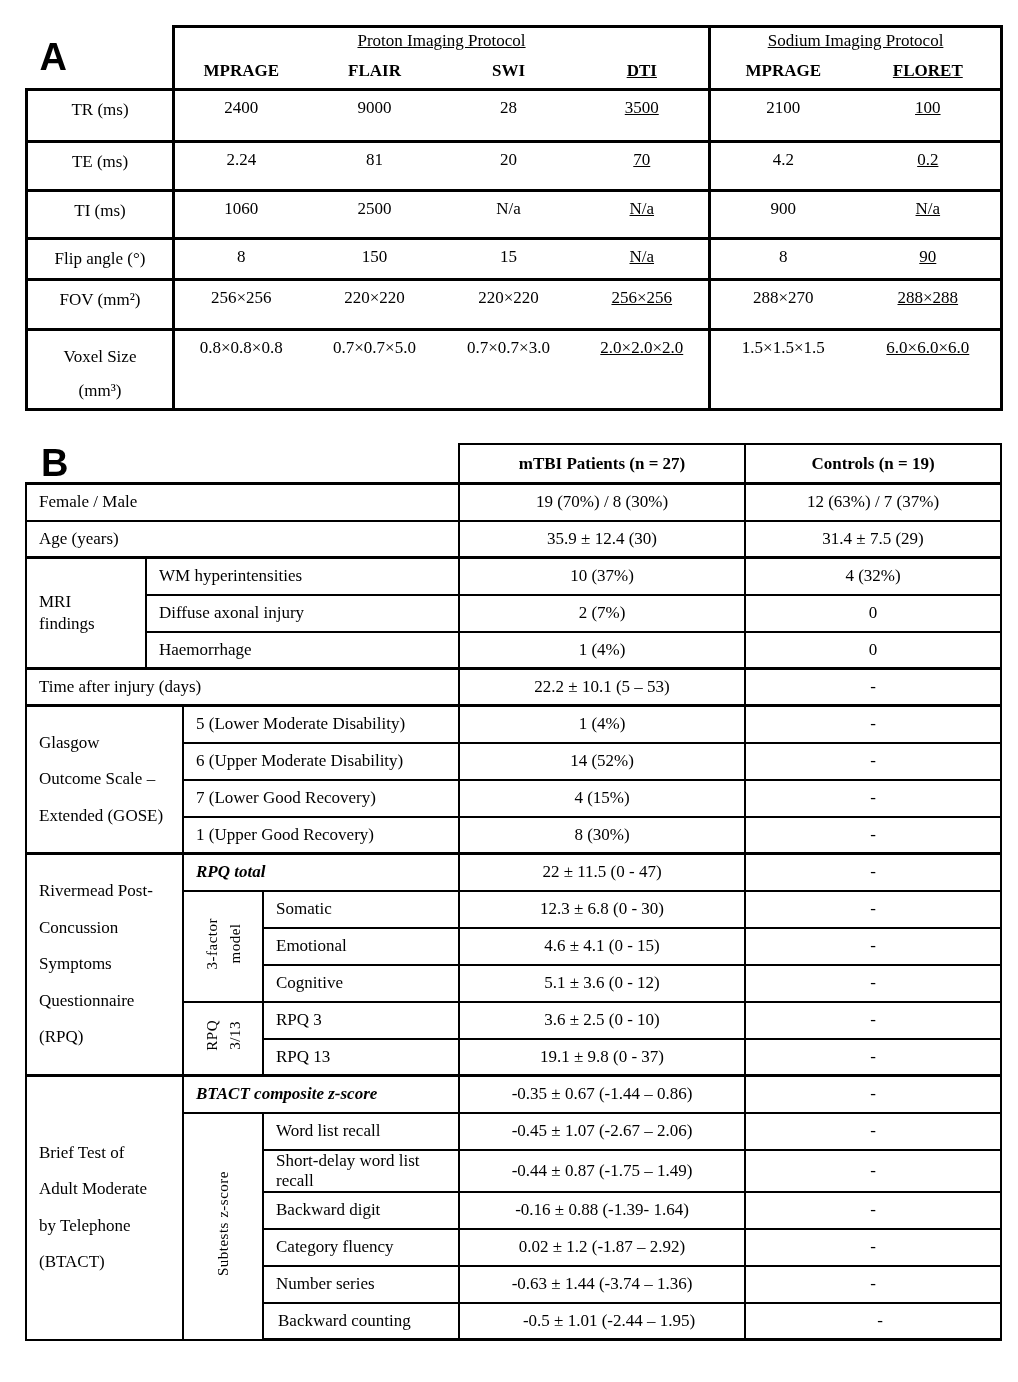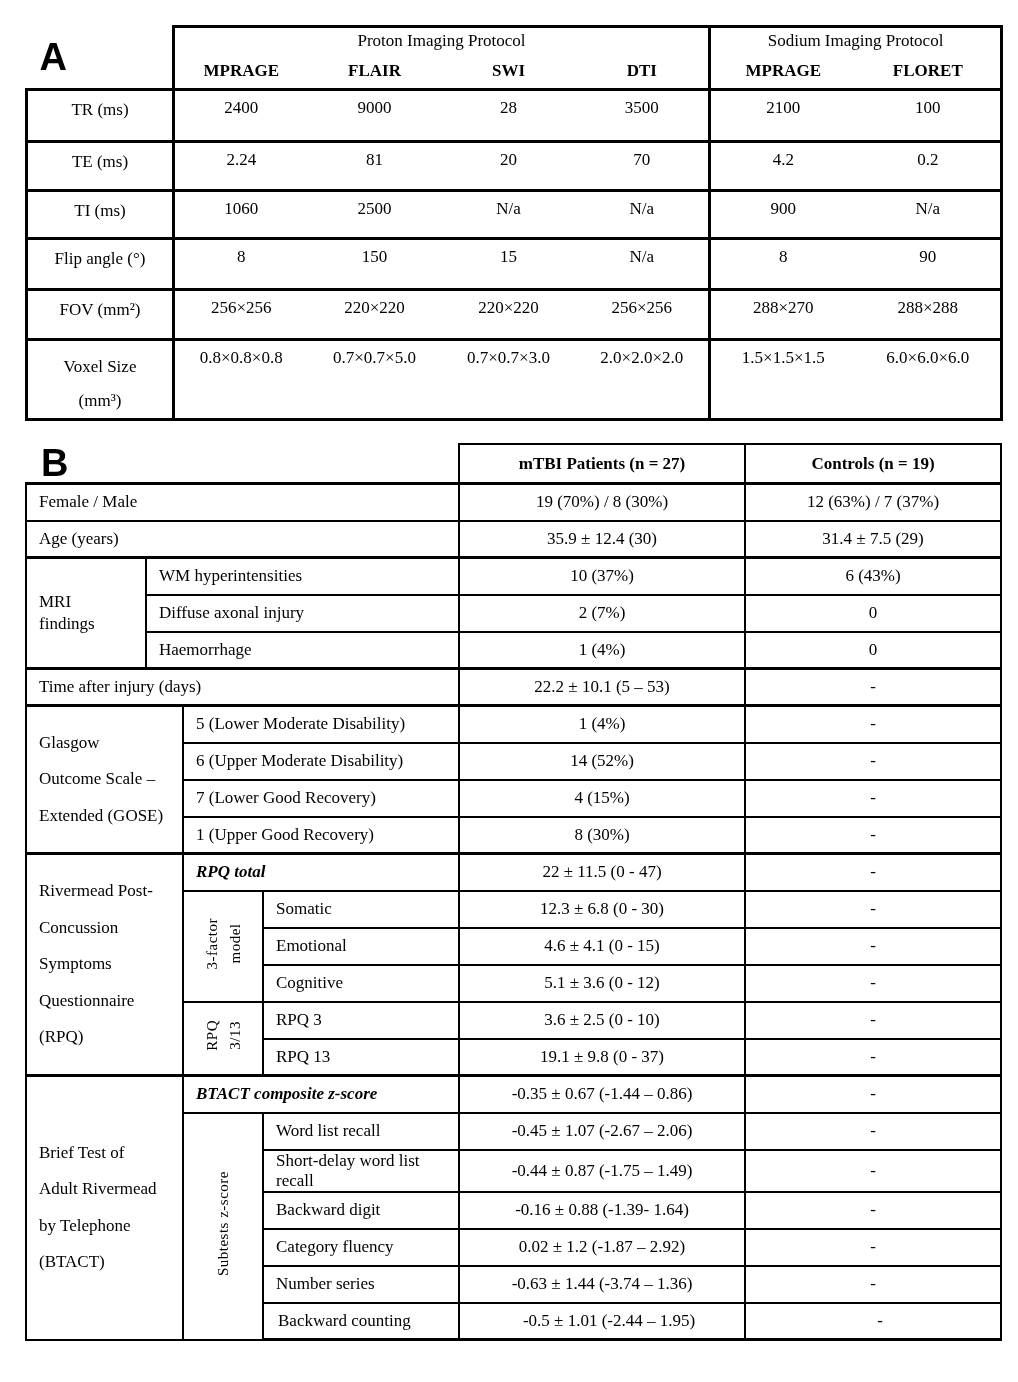--- a/index.html
+++ b/index.html
@@ -6,30 +6,30 @@
   .page{position:relative;width:1018px;height:1382px;background:#ffffff;color:#000;
         font-family:"Liberation Serif",serif;}
   table{border-collapse:collapse;table-layout:fixed;}
   td{padding:0;overflow:hidden;}
 
   
   .tA{position:absolute;left:25px;top:25px;width:975px;font-size:17px;}
   .tA td{border:none;}
   .tA .bt{border-top:3px solid #000;}
   .tA .bl{border-left:3px solid #000;}
-  .tA .br{border-right:3px solid #000;}
+  .tA .br{border-right:3px solid #000;text-decoration:underline;}
   .tA .ghead{text-align:center;vertical-align:middle;}
   .tA .chead{font-weight:bold;text-align:center;vertical-align:middle;border-bottom:3px solid #000;}
   .tA .rlabel{border:3px solid #000;text-align:center;vertical-align:top;padding-top:9px;}
   .tA .val{border-top:3px solid #000;border-bottom:3px solid #000;text-align:center;
            vertical-align:top;padding-top:7px;}
   .tA .acell{vertical-align:middle;padding-left:13px;}
   .ah1{height:28px;} .ah2{height:35px;}
   .ar1{height:52px;} .ar2{height:49px;} .ar3{height:48px;}
-  .ar4{height:51px;} .ar5{height:50px;} .ar6{height:72px;}
+  .ar4{height:41px;} .ar5{height:50px;} .ar6{height:72px;}
   .panel-letter{font-family:"Liberation Sans",sans-serif;font-weight:bold;font-size:38px;line-height:1;}
 
   
   .tB{position:absolute;left:25px;top:443px;width:975px;font-size:17px;}
   .tB tr{height:37px;}
   .tB td{border:2px solid #000;vertical-align:middle;}
   .tB .nb{border:none;}
   .tB .hcell{font-weight:bold;text-align:center;border-radius:12px;}
   .tB .lbl{text-align:left;padding-left:12px;padding-right:8px;}
   .tB .val{text-align:center;}
@@ -164,21 +164,21 @@
       <td class="val">35.9 ± 12.4 (30)</td>
       <td class="val">31.4 ± 7.5 (29)</td>
     </tr>
     <tr class="sect">
       <td class="lbl lines-single" rowspan="3">
         <span>MRI</span>
         <span>findings</span>
       </td>
       <td class="lbl" colspan="3">WM hyperintensities</td>
       <td class="val">10 (37%)</td>
-      <td class="val">6 (43%)</td>
+      <td class="val">4 (32%)</td>
     </tr>
     <tr>
       <td class="lbl" colspan="3">Diffuse axonal injury</td>
       <td class="val">2 (7%)</td>
       <td class="val">0</td>
     </tr>
     <tr>
       <td class="lbl" colspan="3">Haemorrhage</td>
       <td class="val">1 (4%)</td>
       <td class="val">0</td>
@@ -258,21 +258,21 @@
       <td class="val">-</td>
     </tr>
     <tr>
       <td class="lbl">RPQ 13</td>
       <td class="val">19.1 ± 9.8 (0 - 37)</td>
       <td class="val">-</td>
     </tr>
     <tr class="sect r40">
       <td class="lbl lines-double" colspan="2" rowspan="7">
         <span>Brief Test of</span>
-        <span>Adult Rivermead</span>
+        <span>Adult Moderate</span>
         <span>by Telephone</span>
         <span>(BTACT)</span>
       </td>
       <td class="lbl bi" colspan="2">BTACT composite z-score</td>
       <td class="val">-0.35 ± 0.67 (-1.44 – 0.86)</td>
       <td class="val">-</td>
     </tr>
     <tr class="r38">
       <td class="vcell" rowspan="6">
         <div class="vtext">

